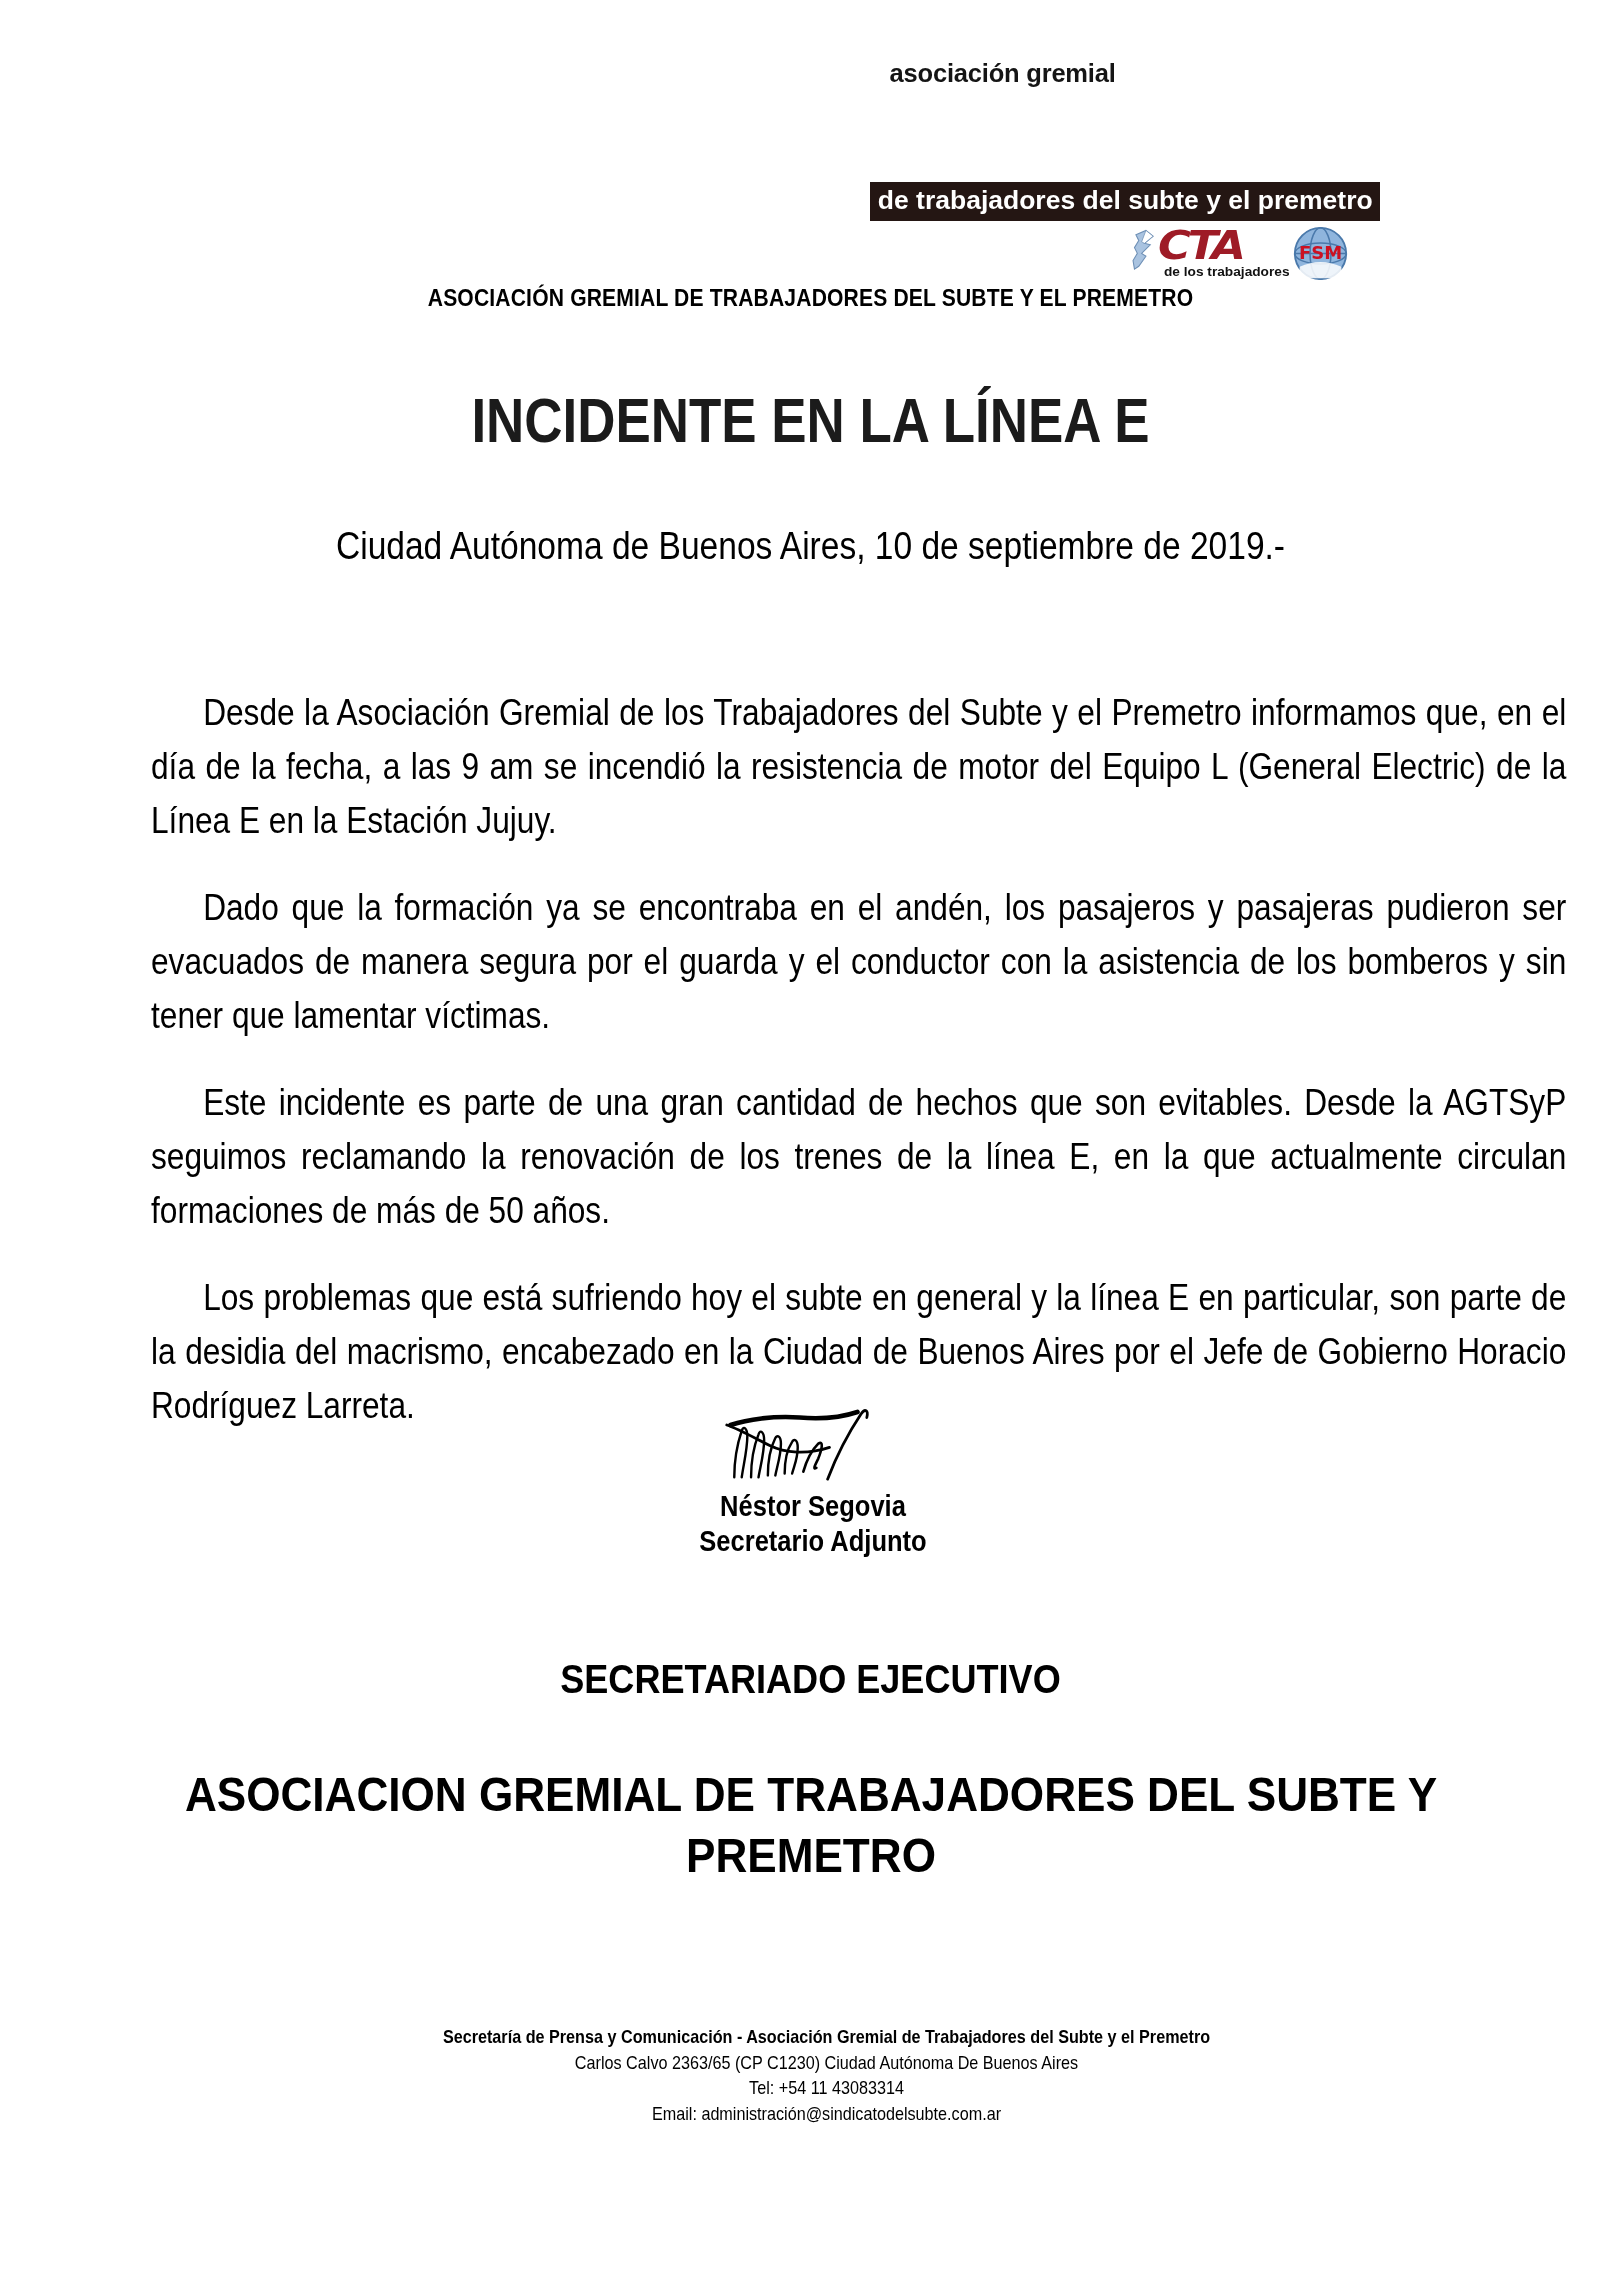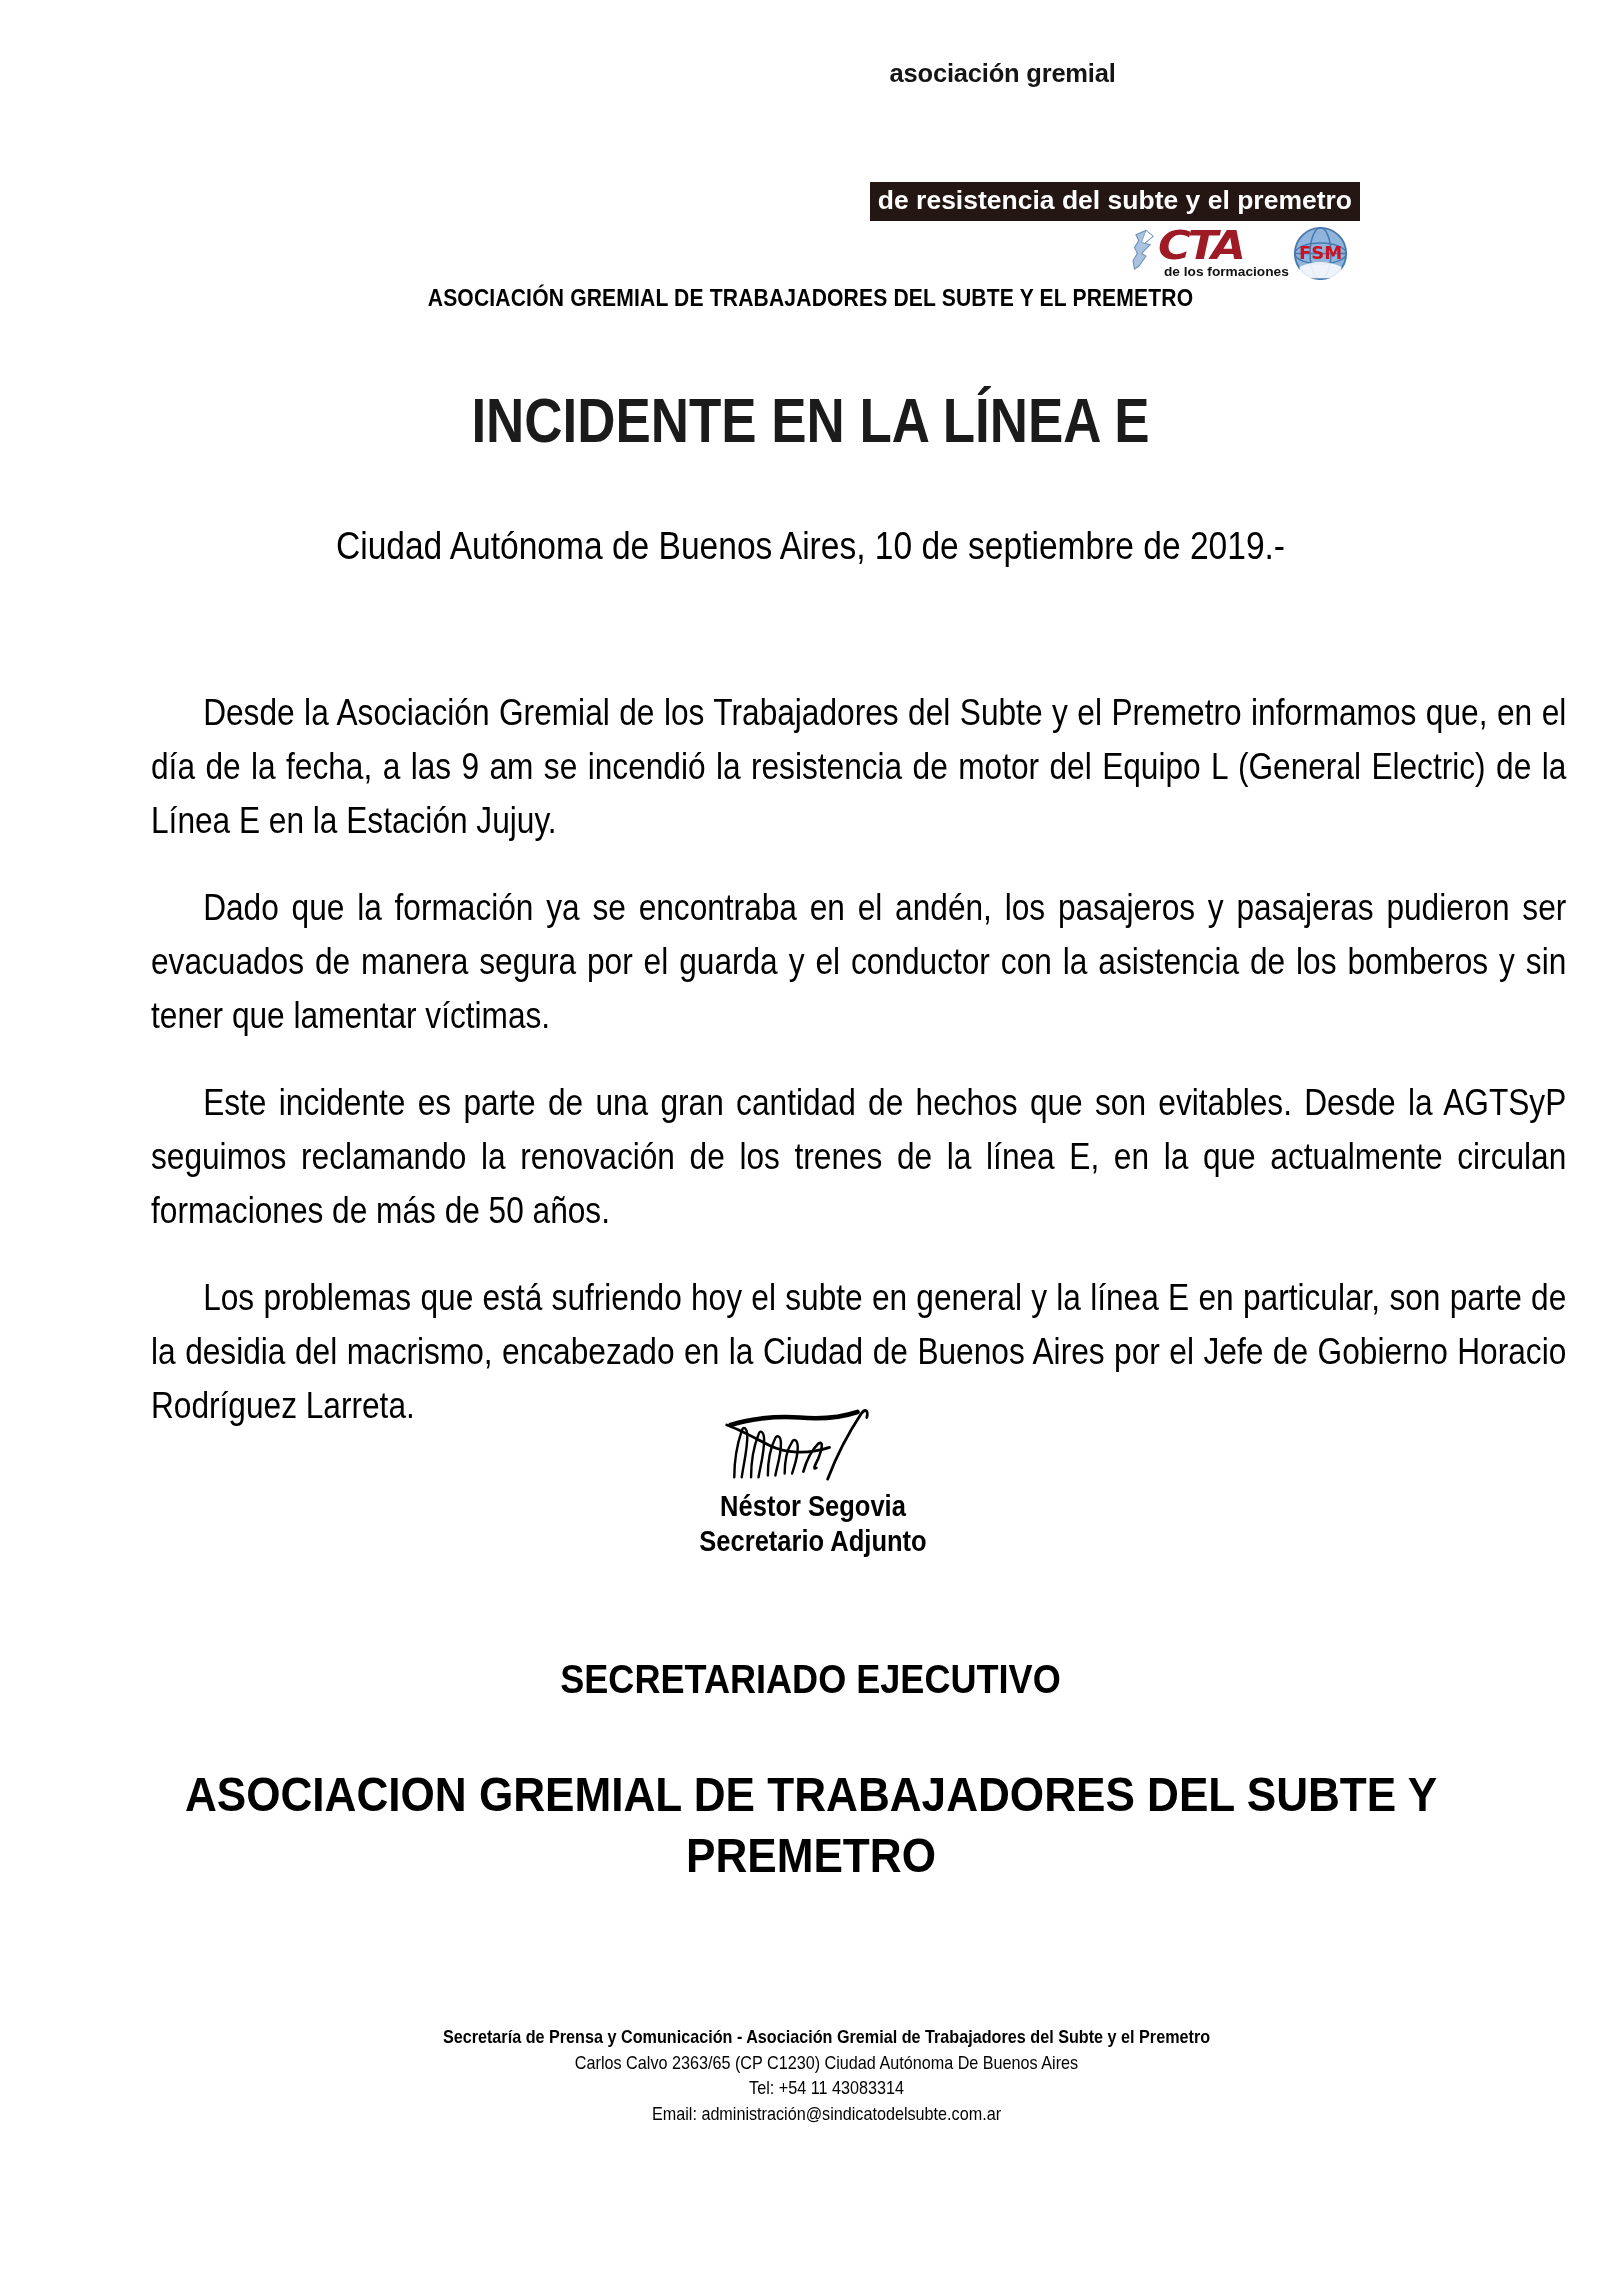--- a/index.html
+++ b/index.html
@@ -250,31 +250,31 @@
 </head>
 <body>
 
 <div class="page">
 
   <div class="logo-block">
 
     <div class="logo-asoc">asociación gremial</div>
 
 
-    <div class="logo-banner">de resistencia del subte y el premetro</div>
+    <div class="logo-banner">de trabajadores del subte y el premetro</div>
 
     <div class="badges">
 
       <div class="cta-logo">
         <svg class="cta-map" viewBox="0 0 60 60">
           <path d="M32 2 L42 10 L30 20 L38 22 L26 34 L32 38 L22 52 L16 56 L14 44 L20 34 L16 26 L22 16 L18 8 Z" fill="#a9c3e0" stroke="#6d8fb5" stroke-width="1.5"></path>
           <path d="M32 2 L42 10 L30 20 L26 18 Z" fill="#ffffff" stroke="#6d8fb5" stroke-width="1"></path>
         </svg>
         <div class="cta-word">CTA</div>
-        <div class="cta-sub">de los formaciones</div>
+        <div class="cta-sub">de los trabajadores</div>
       </div>
 
       <svg class="fsm-logo" viewBox="0 0 60 60">
         <circle cx="30" cy="30" r="27" fill="#8fb5dd" stroke="#4a79ab" stroke-width="2"></circle>
         <ellipse cx="30" cy="30" rx="27" ry="11" fill="none" stroke="#4a79ab" stroke-width="1.6"></ellipse>
         <ellipse cx="30" cy="30" rx="11" ry="27" fill="none" stroke="#4a79ab" stroke-width="1.6"></ellipse>
         <line x1="3" y1="30" x2="57" y2="30" stroke="#4a79ab" stroke-width="1.6"></line>
         <path d="M8 44 Q30 34 52 44 L52 56 L8 56 Z" fill="#ffffff" opacity="0.85"></path>
         <text x="30" y="36" font-family="DejaVu Sans, sans-serif" font-size="19" font-weight="bold" fill="#cc1122" text-anchor="middle">FSM</text>
       </svg>

